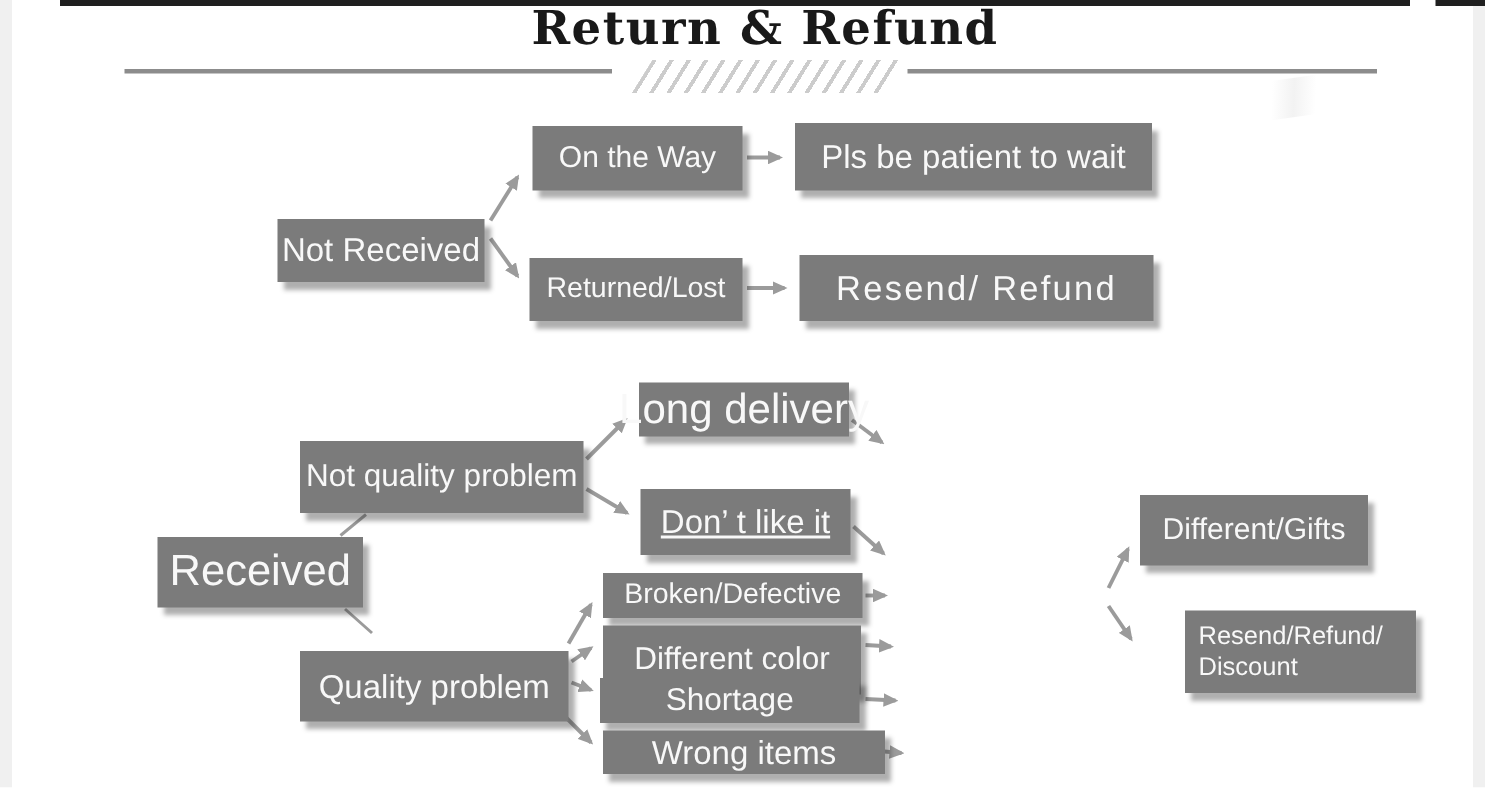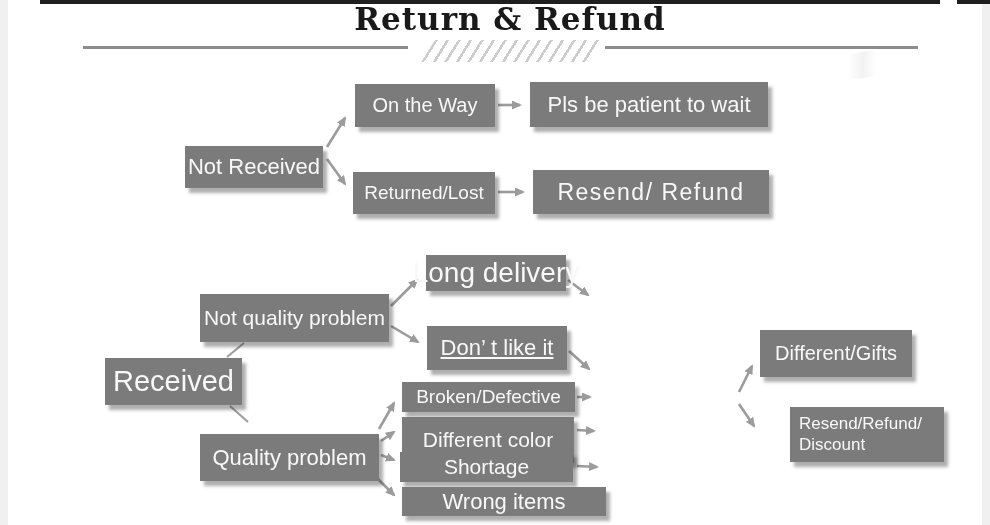--- a/index.html
+++ b/index.html
@@ -46,21 +46,21 @@
   #n-returned-lost{left:353px;top:172px;width:142px;height:42px;font-size:19px;}
   #n-resend-refund{left:533px;top:170px;width:236px;height:44px;font-size:23px;letter-spacing:1.5px;}
   #n-received     {left:105px;top:358px;width:137px;height:47px;font-size:29px;}
   #n-not-quality  {left:200px;top:294px;width:189px;height:48px;font-size:21px;}
   #n-quality      {left:200px;top:422px;width:179px;height:47px;font-size:22px;margin-top:12px;}
   #n-long-delivery{left:426px;top:255px;width:140px;height:36px;font-size:28px;}
   #n-dont-like    {left:427px;top:326px;width:140px;height:44px;font-size:22px;text-decoration:underline;}
   #n-broken       {left:402px;top:382px;width:173px;height:30px;font-size:19px;}
   #n-different    {left:402px;top:417px;width:172px;height:46px;font-size:21px;}
   #n-shortage     {left:400px;top:452px;width:173px;height:30px;font-size:21px;}
-  #n-wrong        {left:402px;top:487px;width:204px;height:29px;font-size:22px;}
+  #n-wrong        {left:402px;top:487px;width:188px;height:29px;font-size:22px;}
   #n-contact      {left:597px;top:378px;width:140px;height:44px;font-size:22px;}
   #n-discount     {left:760px;top:330px;width:152px;height:47px;font-size:20px;}
   #n-resend-dis   {left:762px;top:407px;width:154px;height:55px;font-size:17px;
                    white-space:pre-line;line-height:1.2;justify-content:flex-start;
                    padding-left:9px;box-sizing:border-box;text-align:left;margin-left:28px;}
   #connectors{position:absolute;left:0;top:0;width:990px;height:525px;pointer-events:none;}
   #connectors line{stroke:var(--arrow);stroke-width:2.6px;}
   #connectors line.thin{stroke-width:2px;}
   #connectors marker path{fill:var(--arrow);}
 </style>

